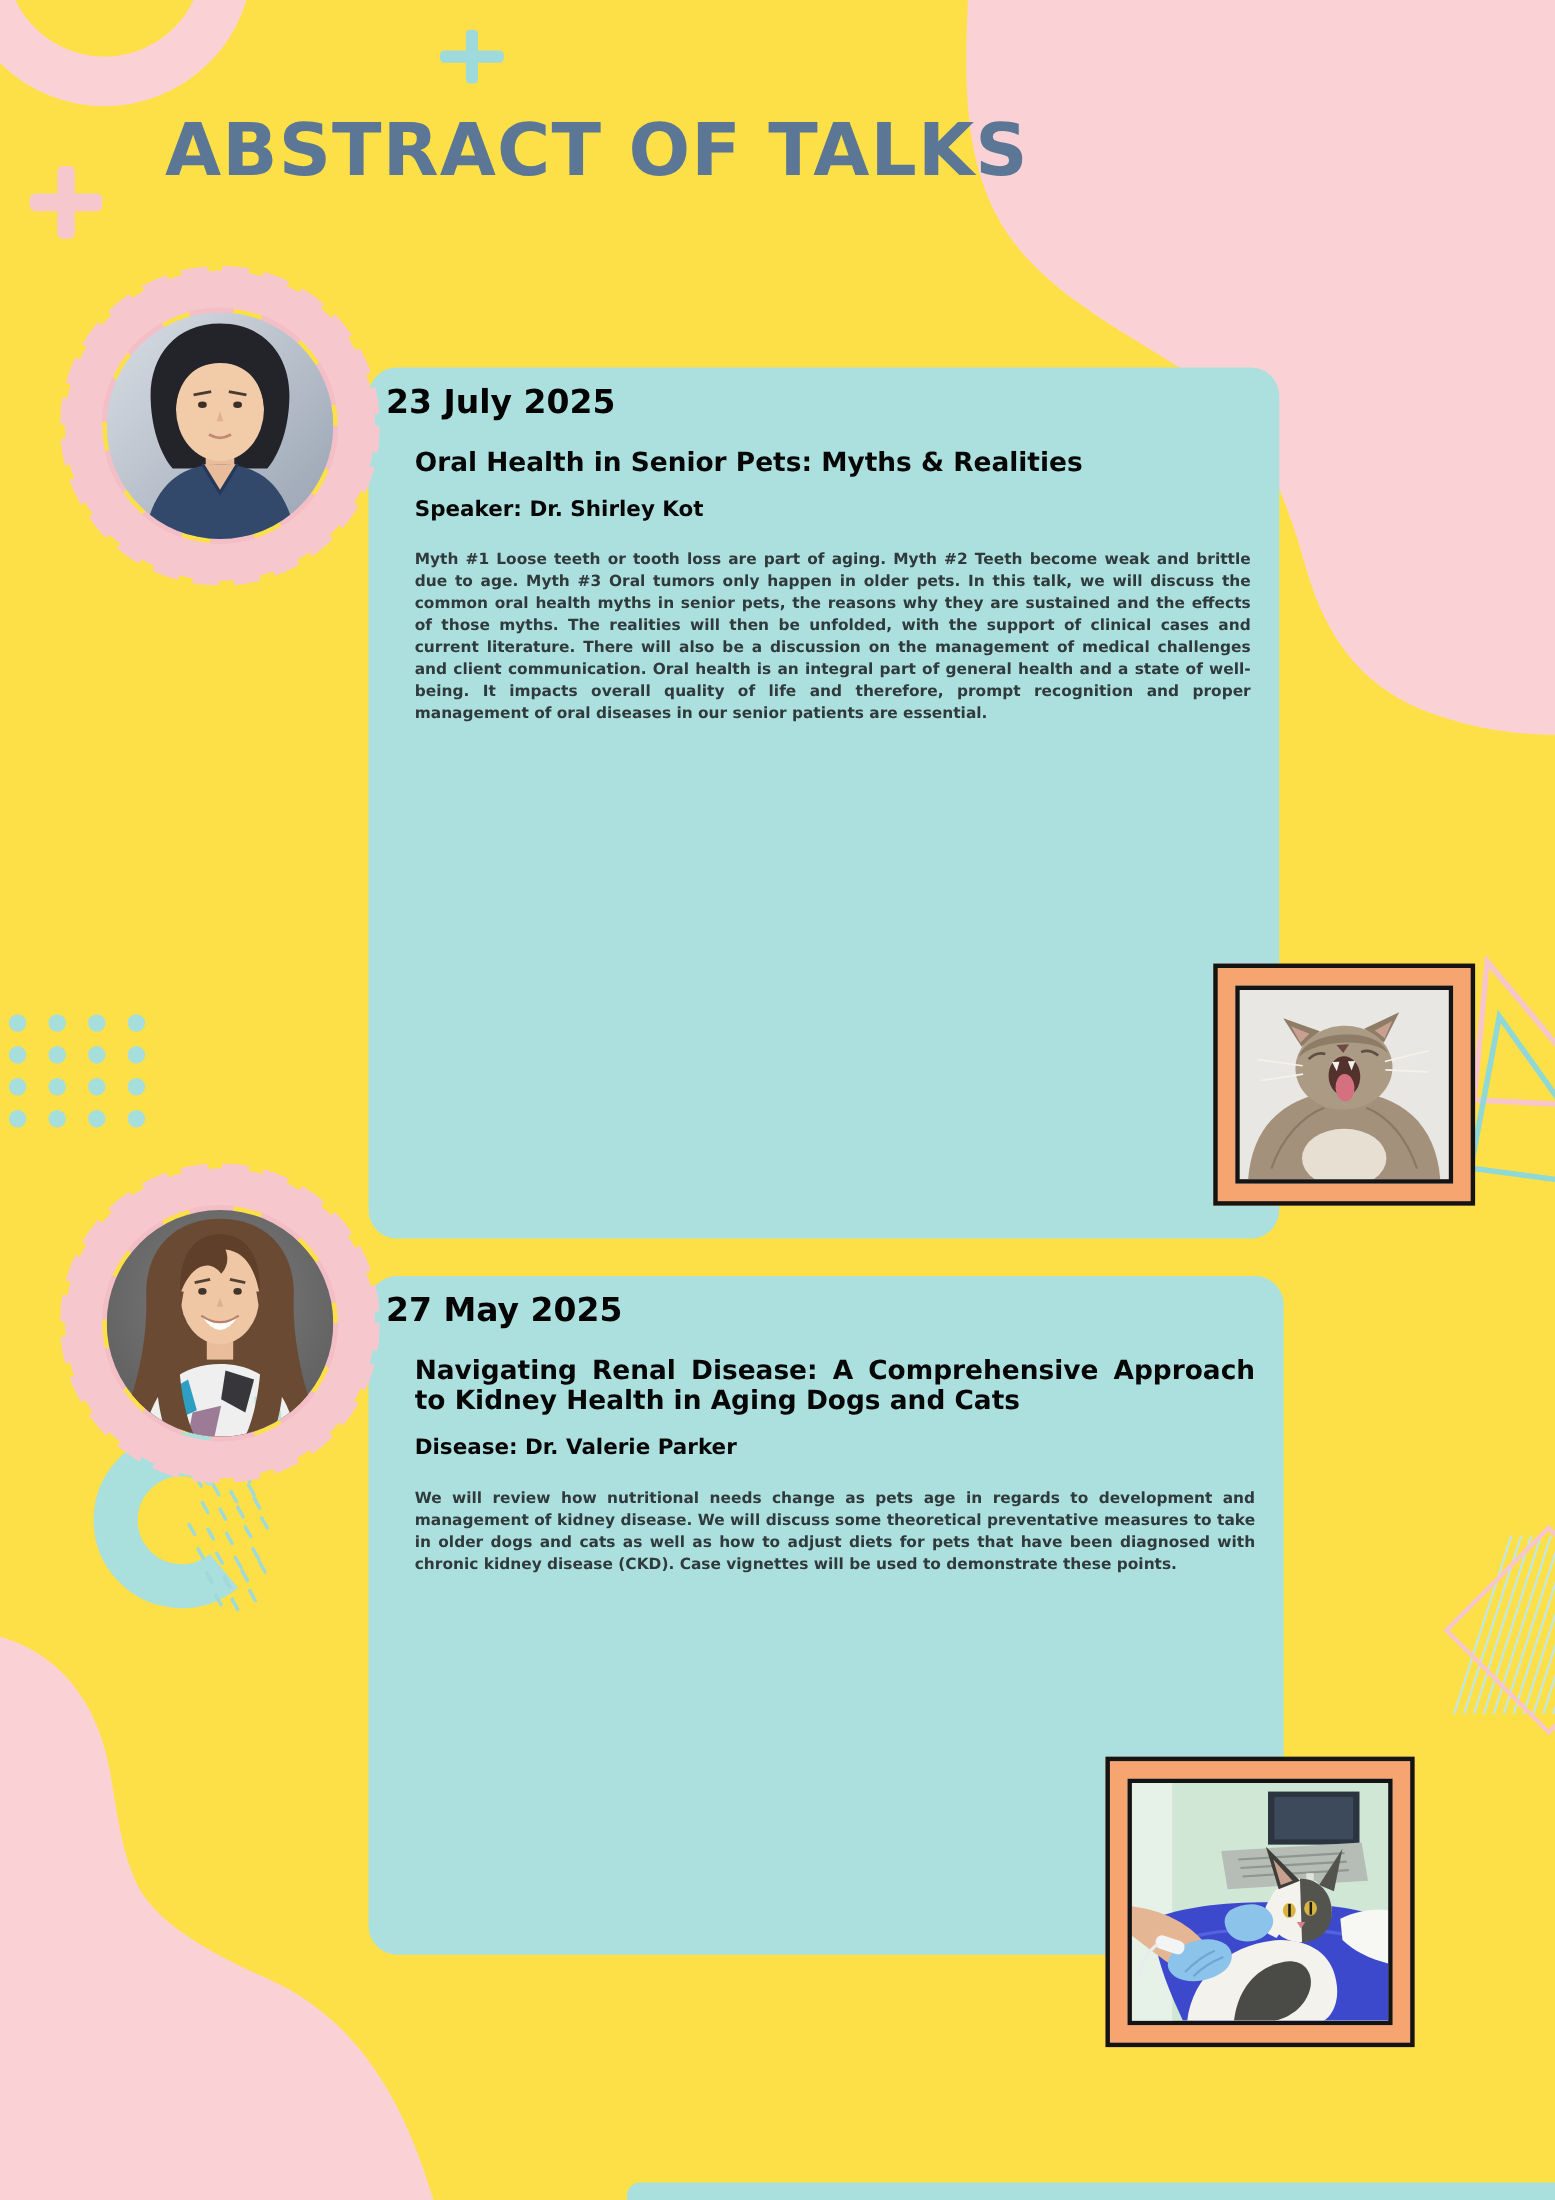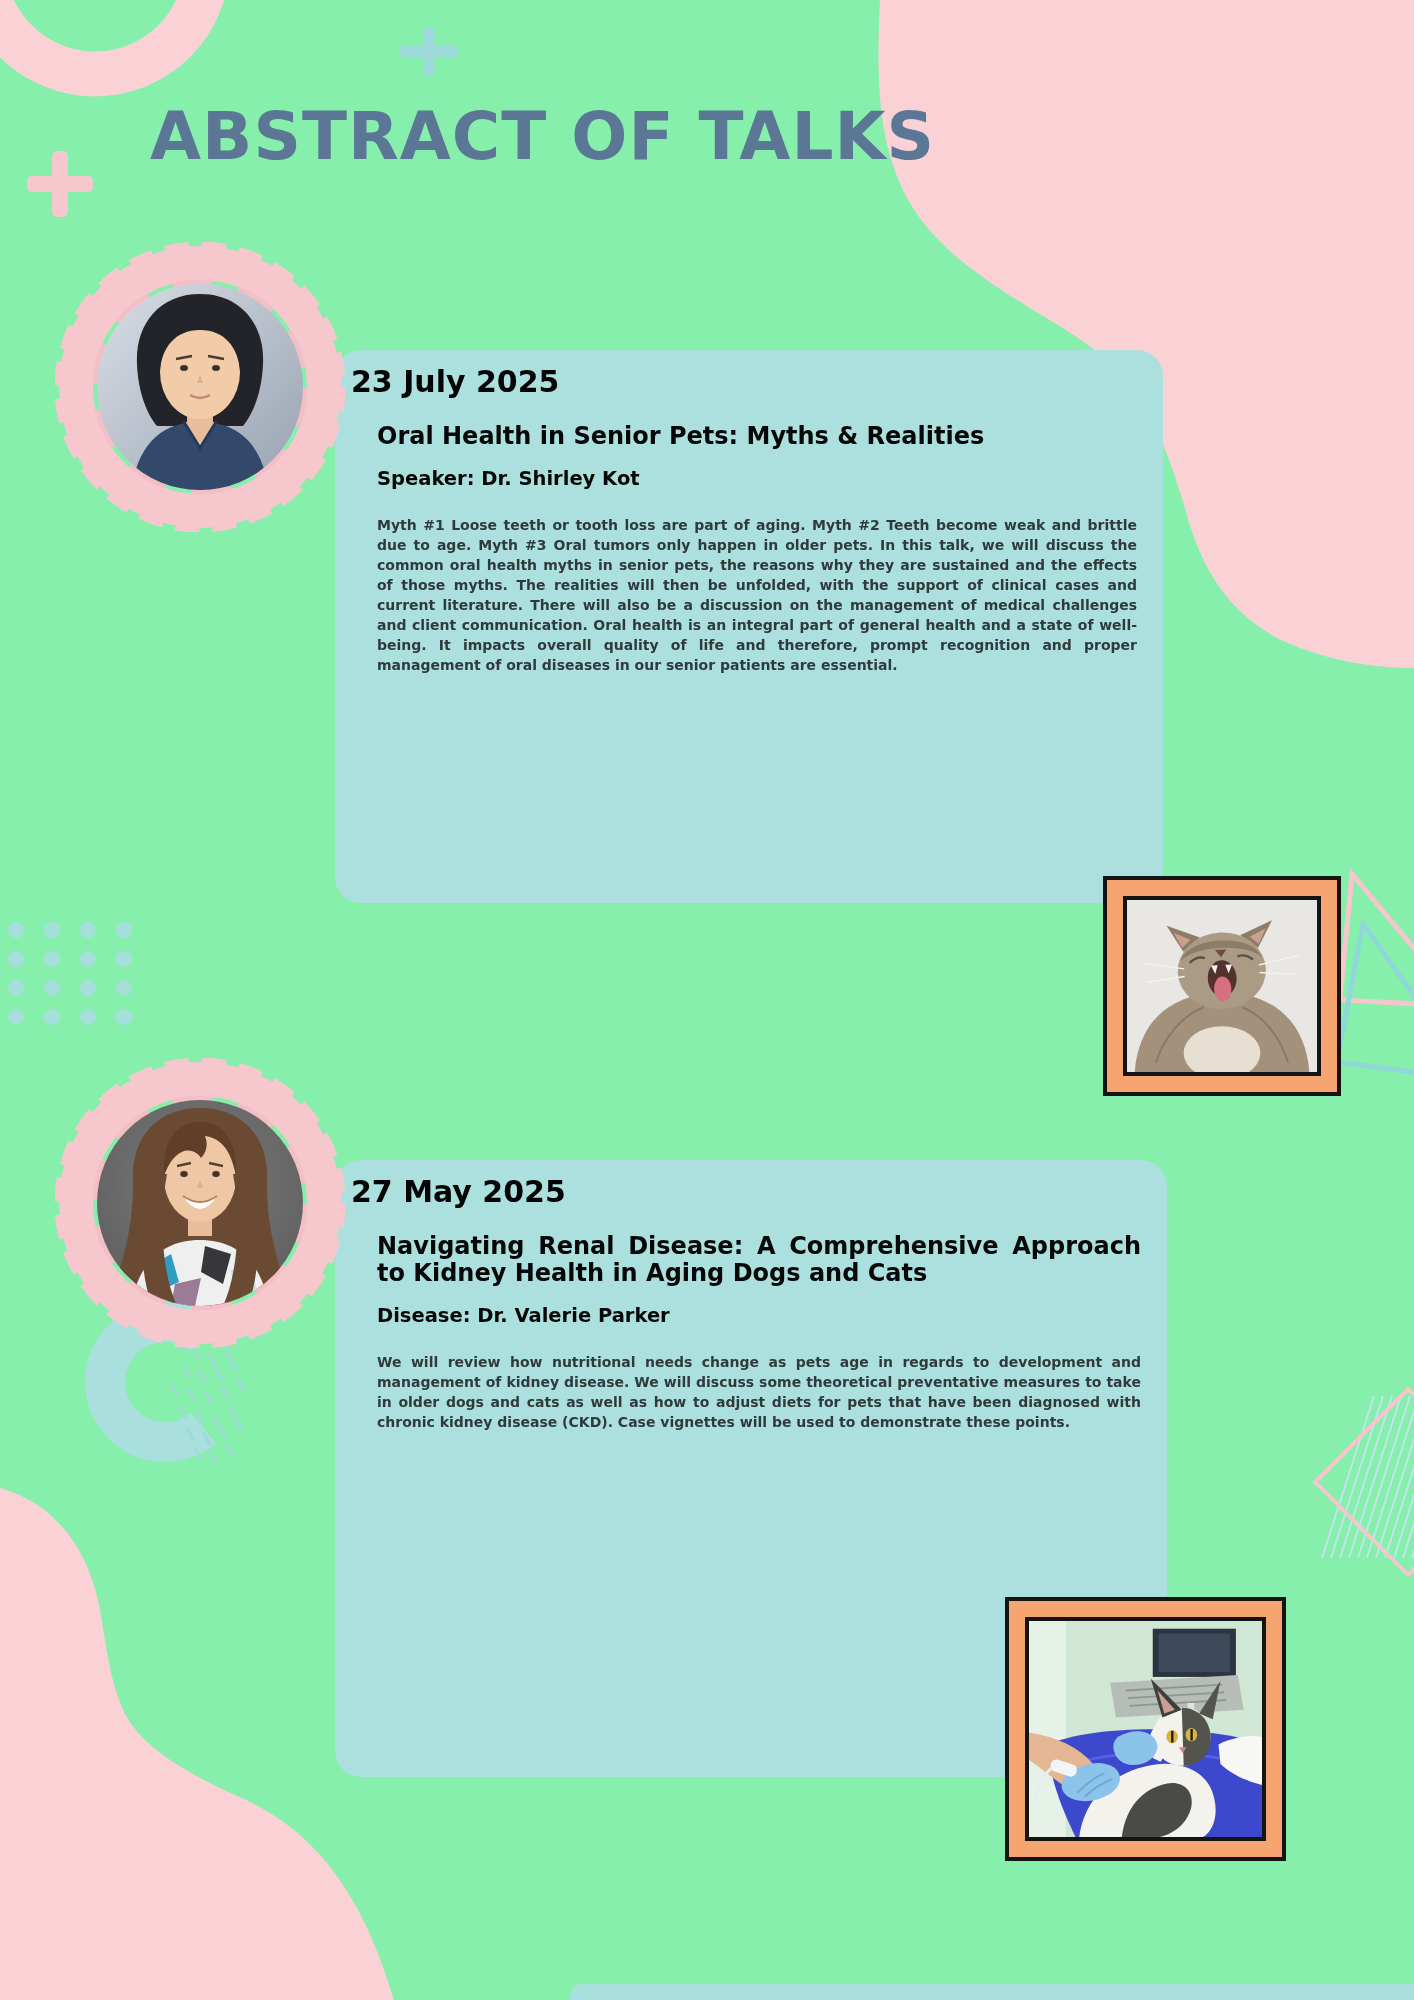--- a/index.html
+++ b/index.html
@@ -1,23 +1,23 @@
 <!DOCTYPE html>
 <html><head>
 <meta charset="utf-8">
 <style>
   html,body{margin:0;padding:0;background:#dfe3e6;}
-  .page{position:relative;width:1414px;height:2000px;background:#86efac;overflow:hidden;
+  .page{position:relative;width:1414px;height:2000px;background:#fde047;overflow:hidden;
         font-family:"DejaVu Sans",sans-serif;margin:0 auto;}
   .deco-svg{position:absolute;left:0;top:0;width:1414px;height:2000px;}
   .page-title{position:absolute;left:150px;top:98px;width:760px;margin:0;text-align:center;
         font-size:66px;font-weight:800;letter-spacing:1px;color:#5C7795;white-space:nowrap;
         font-family:"DejaVu Sans",sans-serif;}
   .card{position:absolute;background:#ACE0DE;border-radius:26px;box-sizing:border-box;}
-  .card-1{left:335px;top:350px;width:828px;height:553px;}
+  .card-1{left:335px;top:334px;width:828px;height:792px;}
   .card-2{left:335px;top:1160px;width:832px;height:617px;}
   .card .date{margin:13px 0 0 16px;font-size:30px;line-height:38px;font-weight:800;color:#040404;}
   .card .inner{margin:0 26px 0 42px;}
   .talk-title{margin-top:22px;font-size:24px;line-height:27px;font-weight:700;color:#070707;text-align:justify;}
   .talk-speaker{margin-top:16px;font-size:19.5px;line-height:26px;font-weight:700;color:#070707;}
   .talk-abstract{margin-top:23px;font-size:14px;line-height:20px;color:#303a3c;text-align:justify;font-weight:bold;}
   .avatar{position:absolute;width:290px;height:290px;}
   .avatar-1{left:55px;top:242px;}
   .avatar-2{left:55px;top:1058px;}
   .frame{position:absolute;background:#F6A470;border:4px solid #141414;padding:16px;box-sizing:border-box;}

